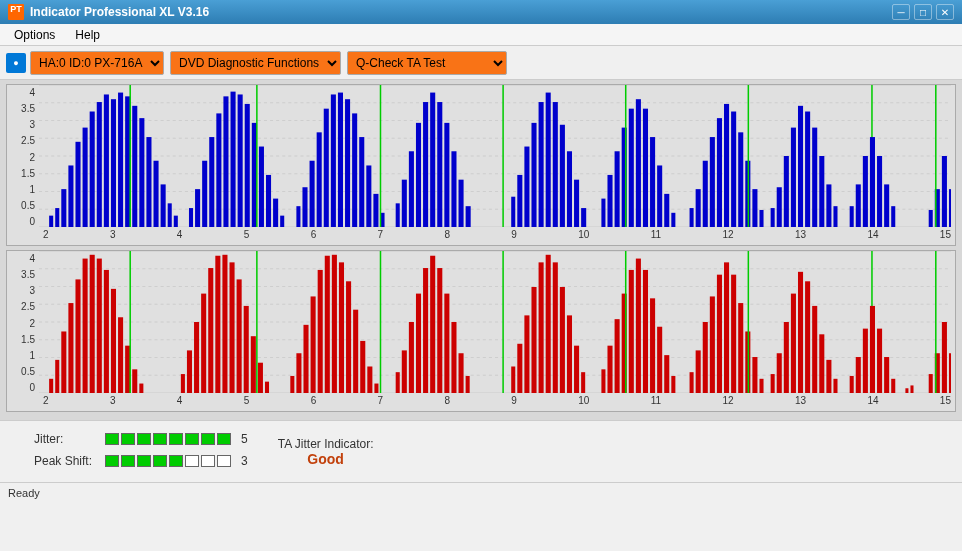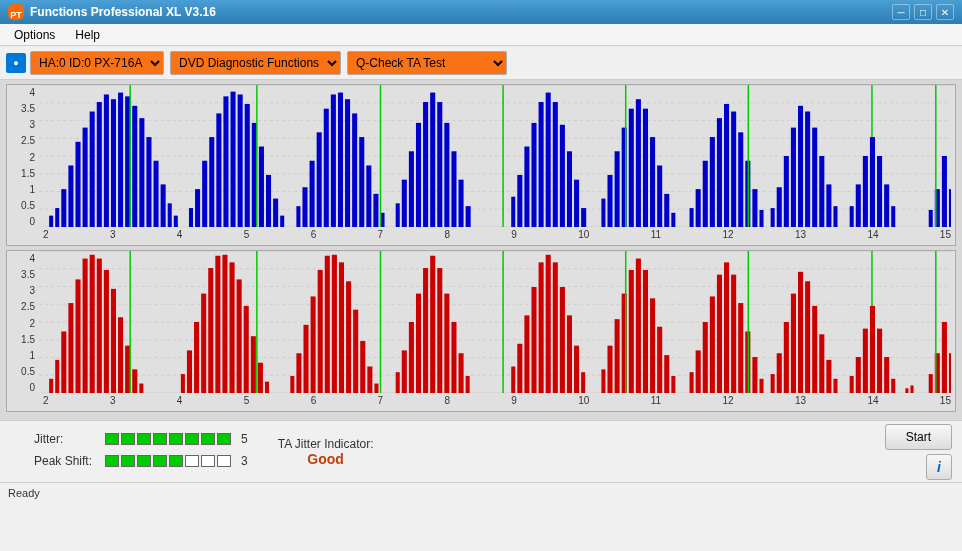--- a/index.html
+++ b/index.html
@@ -24,23 +24,23 @@
       display: flex;
       align-items: center;
       gap: 6px;
       font-size: 12px;
       font-weight: 600;
     }
     .title-bar-icon {
       width: 16px;
       height: 16px;
       background: #ff6600;
-      border-radius: 6px;
-      display: flex;
-      align-items: flex-end;
+      border-radius: 1px;
+      display: flex;
+      align-items: flex-start;
       justify-content: center;
       font-size: 9px;
       color: white;
       font-weight: bold;
     }
     .title-bar-controls {
       display: flex;
       gap: 4px;
     }
     .title-btn {
@@ -210,21 +210,21 @@
     }
   </style>
 </head>
 <body>
 
 <div class="title-bar">
   <div class="title-bar-left">
     <div class="title-bar-icon">
       <span>PT</span>
     </div>
-    <span>Functions Professional XL V3.16</span>
+    <span>Indicator Professional XL V3.16</span>
   </div>
   <div class="title-bar-controls">
     <button class="title-btn">─</button>
     <button class="title-btn">□</button>
     <button class="title-btn close">✕</button>
   </div>
 </div>
 
 <div class="menu-bar">
   <div class="menu-item">Options</div>
@@ -640,23 +640,17 @@
       </div>
       <span class="meter-value">3</span>
     </div>
   </div>
 
   <div class="ta-quality-section">
     <span class="ta-quality-label">TA Jitter Indicator:</span>
     <span class="ta-quality-value">Good</span>
   </div>
 
-  <div class="right-controls">
-    <button class="start-btn">Start</button>
-    <button class="info-btn">
-      <span>i</span>
-    </button>
-  </div>
 </div>
 
 <div class="status-bar">
   <span>Ready</span>
 </div>
 
 </body></html>

